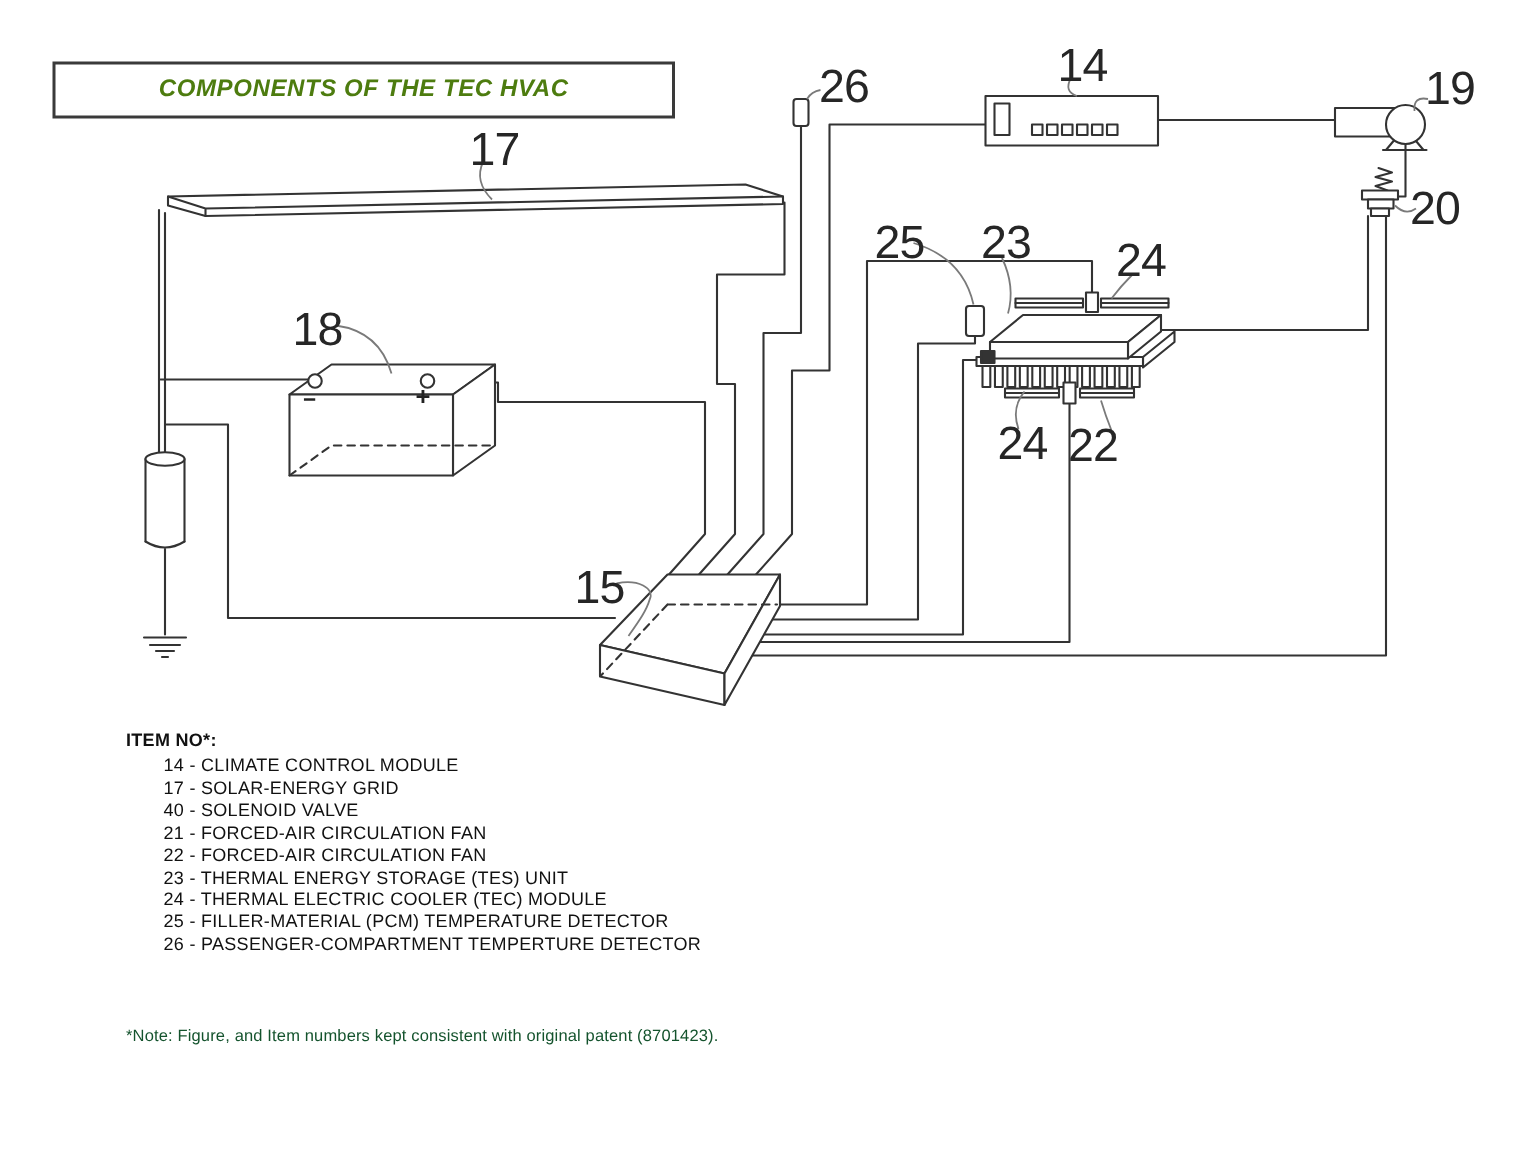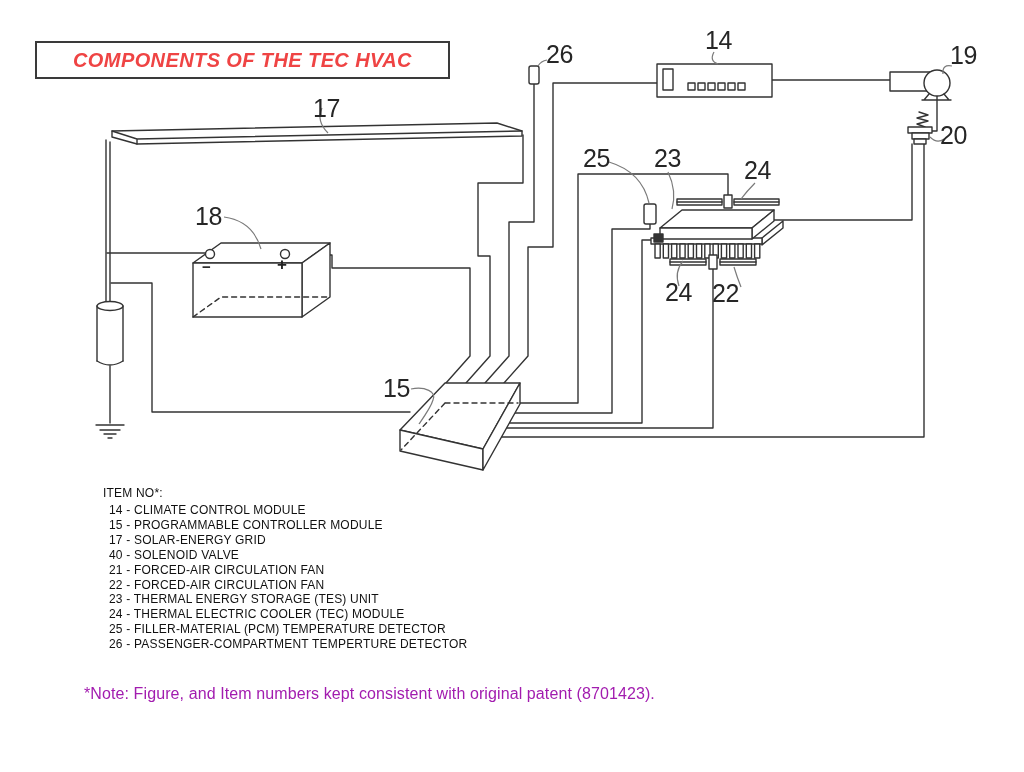--- a/index.html
+++ b/index.html
@@ -7,33 +7,33 @@
     position:relative;width:1024px;height:772px;background:#ffffff;
     font-family:"Liberation Sans",sans-serif;color:#1c1c1c;overflow:hidden;
   }
   svg{position:absolute;left:0;top:0;}
   .titlebox{
     position:absolute;left:35px;top:41px;width:411px;height:34px;
     border:2px solid #3a3a3a;background:#fff;
     display:flex;align-items:center;justify-content:center;
   }
   .titletext{
-    font-style:italic;font-weight:bold;font-size:20px;
-    letter-spacing:.4px;color:#ef4444;white-space:nowrap;
+    font-style:italic;font-weight:bold;font-size:16px;
+    letter-spacing:.4px;color:#4d7c0f;white-space:nowrap;
   }
   .callout{
-    position:absolute;font-size:25px;color:#262626;line-height:1;
+    position:absolute;font-size:31px;color:#262626;line-height:1;
     letter-spacing:-.5px;white-space:nowrap;
   }
   .battsign{position:absolute;color:#222;line-height:1;font-weight:bold;}
   .legend{position:absolute;left:84px;top:486px;color:#111;}
-  .legend-heading{font-size:12px;font-weight:normal;letter-spacing:.2px;margin-left:19px;}
+  .legend-heading{font-size:12px;font-weight:bold;letter-spacing:.2px;}
   .legend-list{list-style:none;margin:3px 0 0 25px;padding:0;}
   .legend-list li{font-size:12px;line-height:14.9px;letter-spacing:.2px;white-space:nowrap;}
-  .note{position:absolute;left:84px;top:685px;font-size:16px;letter-spacing:.1px;color:#a21caf;white-space:nowrap;}
+  .note{position:absolute;left:84px;top:685px;font-size:11px;letter-spacing:.1px;color:#14532d;white-space:nowrap;}
 </style>
 </head>
 <body>
 
 <div class="canvas">
 
   <svg width="1024" height="772" viewBox="0 0 1024 772">
     <g stroke="#333333" stroke-width="1.4" fill="none" stroke-linecap="round" stroke-linejoin="round">
 
       <g>
@@ -192,39 +192,38 @@
       <path d="M411,389 C425,386 437,392 433,400 C431,407 426,414 419,424"></path>
     </g>
   </svg>
 
   <div class="titlebox">
     <span class="titletext">COMPONENTS OF THE TEC HVAC</span>
   </div>
 
   <div class="callout" style="left:705px;top:28px">14</div>
   <div class="callout" style="left:383px;top:376px">15</div>
-  <div class="callout" style="left:313px;top:96px">17</div>
+  <div class="callout" style="left:313px;top:84px">17</div>
   <div class="callout" style="left:195px;top:204px">18</div>
   <div class="callout" style="left:950px;top:43px">19</div>
   <div class="callout" style="left:940px;top:123px">20</div>
   <div class="callout" style="left:744px;top:158px">24</div>
   <div class="callout" style="left:712px;top:281px">22</div>
   <div class="callout" style="left:654px;top:146px">23</div>
   <div class="callout" style="left:665px;top:280px">24</div>
   <div class="callout" style="left:583px;top:146px">25</div>
   <div class="callout" style="left:546px;top:42px">26</div>
 
   <div class="battsign" style="left:202px;top:259px;font-size:15px">−</div>
   <div class="battsign" style="left:277px;top:256px;font-size:17px">+</div>
 
   <div class="legend">
     <div class="legend-heading">ITEM NO*:</div>
     <ul class="legend-list">
       <li>14 - CLIMATE CONTROL MODULE</li>
-      <li>15 - PROGRAMMABLE CONTROLLER MODULE</li>
       <li>17 - SOLAR-ENERGY GRID</li>
       <li>40 - SOLENOID VALVE</li>
       <li>21 - FORCED-AIR CIRCULATION FAN</li>
       <li>22 - FORCED-AIR CIRCULATION FAN</li>
       <li>23 - THERMAL ENERGY STORAGE (TES) UNIT</li>
       <li>24 - THERMAL ELECTRIC COOLER (TEC) MODULE</li>
       <li>25 - FILLER-MATERIAL (PCM) TEMPERATURE DETECTOR</li>
       <li>26 - PASSENGER-COMPARTMENT TEMPERTURE DETECTOR</li>
     </ul>
   </div>

